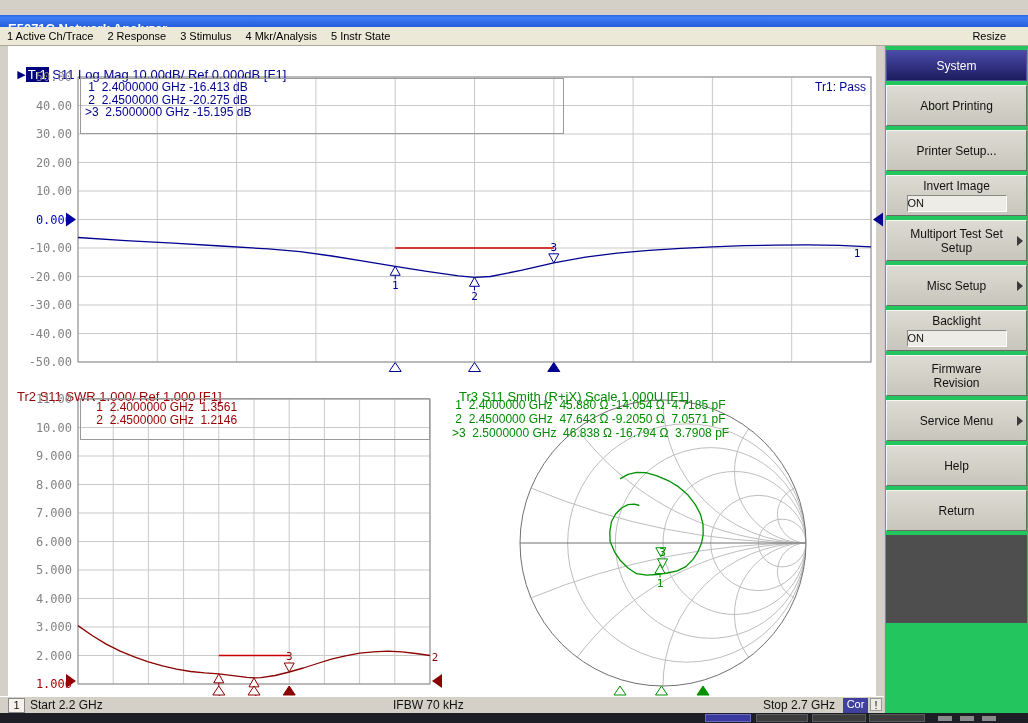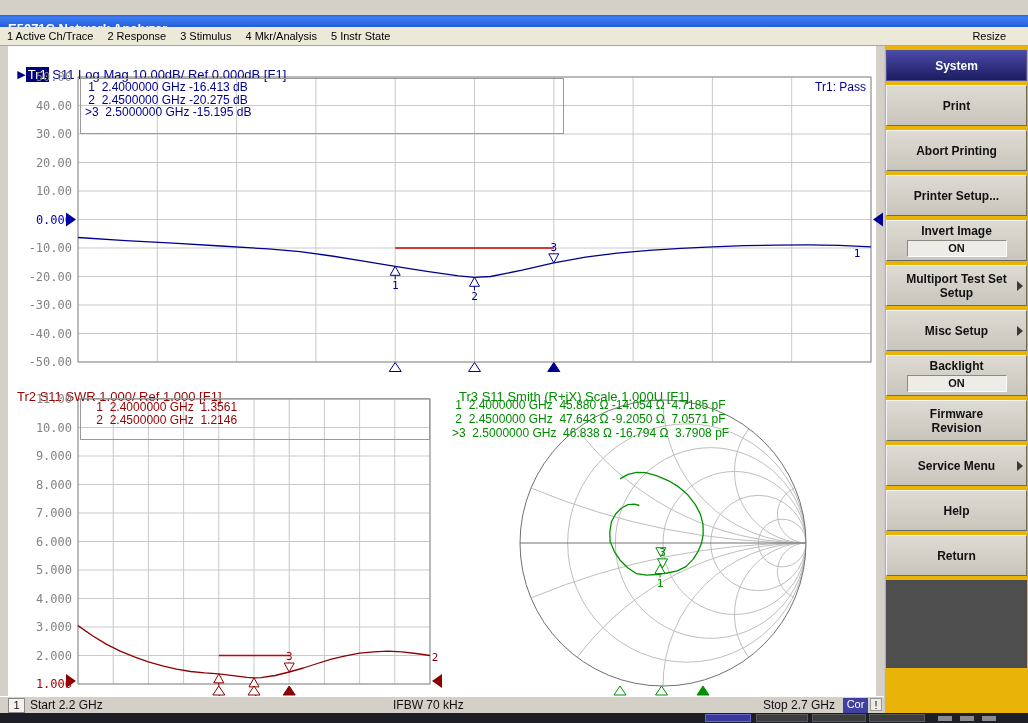--- a/index.html
+++ b/index.html
@@ -21,32 +21,32 @@
   .tr-header{font-size:13px;white-space:pre;}
   .tr1c{color:#000090;} .tr2c{color:#990000;} .tr3c{color:#008c00;}
   .chip1{background:#000080;color:#fff;padding:0 2px;}
   .arrowhead{color:#000080;font-size:11px;vertical-align:1px;}
   .mkrow{font-size:12px;line-height:12.6px;white-space:pre;}
   .mkbox{border:1px solid #9a9a9a;background:transparent;}
   .ytick{position:absolute;width:64px;text-align:right;font-size:12px;color:#848284;
          font-family:"DejaVu Sans Mono",monospace;z-index:3;}
   .ytick.ref1{color:#0000c0;} .ytick.ref2{color:#aa0000;}
   
-  #sidebar{position:absolute;left:884px;top:46px;width:144px;height:667px;background:#eab308;
-    border-left:1px solid #c8c8c8;box-sizing:border-box;z-index:5;font-weight:bold;}
+  #sidebar{position:absolute;left:884px;top:46px;width:144px;height:667px;background:#22c55e;
+    border-left:1px solid #c8c8c8;box-sizing:border-box;z-index:5;}
   #sk-title{height:31px;margin:4px 1px 0 1px;background:linear-gradient(180deg,#4a4aa8,#1c1c60);
     color:#fff;font-size:12px;line-height:31px;text-align:center;border:1px solid #50509a;box-sizing:border-box;}
   .skbtn{height:41px;margin:4px 1px 0 1px;background:linear-gradient(180deg,#dedbd4,#c8c5bc);
     border:1px solid;border-color:#f5f5f1 #6a6a66 #6a6a66 #f5f5f1;box-sizing:border-box;
     font-size:12px;color:#111;display:flex;flex-direction:column;align-items:center;
     justify-content:center;position:relative;cursor:default;}
   .skbtn.active{background:#55555f;color:#fff;border-color:#2e2e2e #8a8a8a #8a8a8a #2e2e2e;}
   .skbtn .l{line-height:14px;}
   .skbtn .state{width:98px;height:15px;margin-top:2px;background:#edece6;border:1px solid;
-    border-color:#8a8a86 #ffffff #ffffff #8a8a86;font-size:11px;line-height:15px;text-align:center;color:#111;}
+    border-color:#8a8a86 #ffffff #ffffff #8a8a86;font-size:11px;line-height:15px;color:#111;}
   .skbtn .arr{position:absolute;right:3px;top:50%;margin-top:-5px;width:0;height:0;
     border-left:6px solid #3a3a3a;border-top:5px solid transparent;border-bottom:5px solid transparent;}
   #sk-filler{margin:4px 1px 0 1px;height:88px;background:#4e4e4e;}
   
   #statusbar{position:absolute;left:0;top:696px;width:884px;height:17px;background:#d4d0c8;
     border-top:1px solid #ffffff;font-size:12px;color:#111;z-index:5;box-sizing:border-box;}
   #ch-box{position:absolute;left:8px;top:1px;width:15px;height:13px;background:#f4f2ea;
     border:1px solid #888;font-size:11px;text-align:center;line-height:13px;}
   #sb-start{position:absolute;left:30px;top:1px;}
   #sb-ifbw{position:absolute;left:393px;top:1px;}
@@ -204,23 +204,20 @@
 <div id="tr3-rows" class="ovl mono tr3c mkrow" style="left:452px;top:398px;line-height:14px;"><div> 1  2.4000000 GHz  45.880 Ω -14.054 Ω  4.7185 pF</div><div> 2  2.4500000 GHz  47.643 Ω -9.2050 Ω  7.0571 pF</div><div>&gt;3  2.5000000 GHz  46.838 Ω -16.794 Ω  3.7908 pF</div></div>
 
 <div class="ovl" style="left:78px;top:77px;width:793px;height:285px;z-index:1;"></div>
 <div class="ovl" style="left:78px;top:399px;width:352px;height:285px;z-index:1;"></div>
 <div class="ovl" style="left:520px;top:400px;width:286px;height:286px;z-index:1;"></div>
 
 <div id="sidebar">
   <div id="sk-title">System</div>
   <div id="sk-buttons">
       <div class="skbtn">
-        <div class="l">Print</div>
-      </div>
-      <div class="skbtn">
         <div class="l">Abort Printing</div>
       </div>
       <div class="skbtn">
         <div class="l">Printer Setup...</div>
       </div>
       <div class="skbtn">
         <div class="l">Invert Image</div>
         <div class="state">ON</div>
       </div>
       <div class="skbtn">

